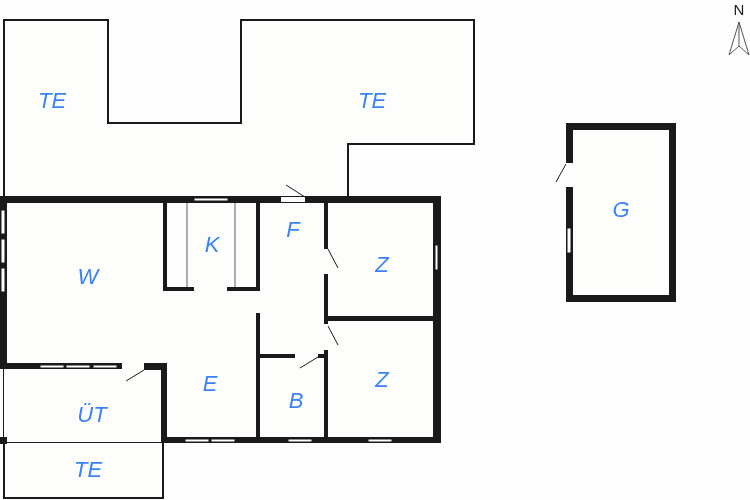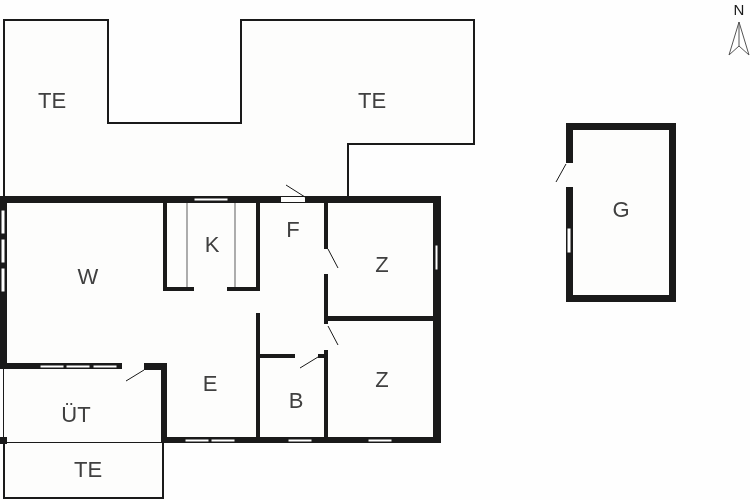--- a/index.html
+++ b/index.html
@@ -3,21 +3,21 @@
 <meta charset="utf-8">
 <style>
   html, body { margin: 0; padding: 0; background: #fefefe; }
   body { width: 750px; height: 500px; overflow: hidden; position: relative; font-family: "Liberation Sans", sans-serif; }
   svg { position: absolute; left: 0; top: 0; }
   .thin { fill: #fdfdfc; stroke: #1a1a1a; stroke-width: 2; }
   .wall { fill: #1a1a1a; }
   .win { fill: #ffffff; stroke: #1a1a1a; stroke-width: 1; }
   .gap { fill: #fdfdfc; }
   .swing { stroke: #1a1a1a; stroke-width: 1; fill: none; }
-  .lbl { position: absolute; font-size: 22px; color: #404040; transform: translate(-50%, -50%); white-space: nowrap; }
+  .lbl { position: absolute; font-size: 22px; color: #3b82f6; transform: translate(-50%, -50%); white-space: nowrap; font-style: italic; }
   .north { position: absolute; left: 726px; top: 2px; width: 26px; text-align: center; }
   .north span { display: block; font-size: 15px; color: #1a1a1a; line-height: 16px; }
 </style>
 </head>
 <body>
 
 <svg width="750" height="500" viewBox="0 0 750 500">
 
   <polygon class="thin" points="4,20 108,20 108,123 241,123 241,20 474,20 474,144 348,144 348,199 4,199"></polygon>
   <rect class="thin" x="4" y="442" width="159" height="56"></rect>
@@ -91,15 +91,15 @@
 
 <div class="lbl" style="left:52px;top:101px">TE</div>
 <div class="lbl" style="left:372px;top:101px">TE</div>
 <div class="lbl" style="left:88px;top:277px">W</div>
 <div class="lbl" style="left:212px;top:245px">K</div>
 <div class="lbl" style="left:293px;top:230px">F</div>
 <div class="lbl" style="left:382px;top:265px">Z</div>
 <div class="lbl" style="left:382px;top:380px">Z</div>
 <div class="lbl" style="left:210px;top:384px">E</div>
 <div class="lbl" style="left:296px;top:401px">B</div>
-<div class="lbl" style="left:76px;top:415px">ÜT</div>
+<div class="lbl" style="left:92px;top:415px">ÜT</div>
 <div class="lbl" style="left:88px;top:470px">TE</div>
 <div class="lbl" style="left:621px;top:210px">G</div>
 
 </body></html>

